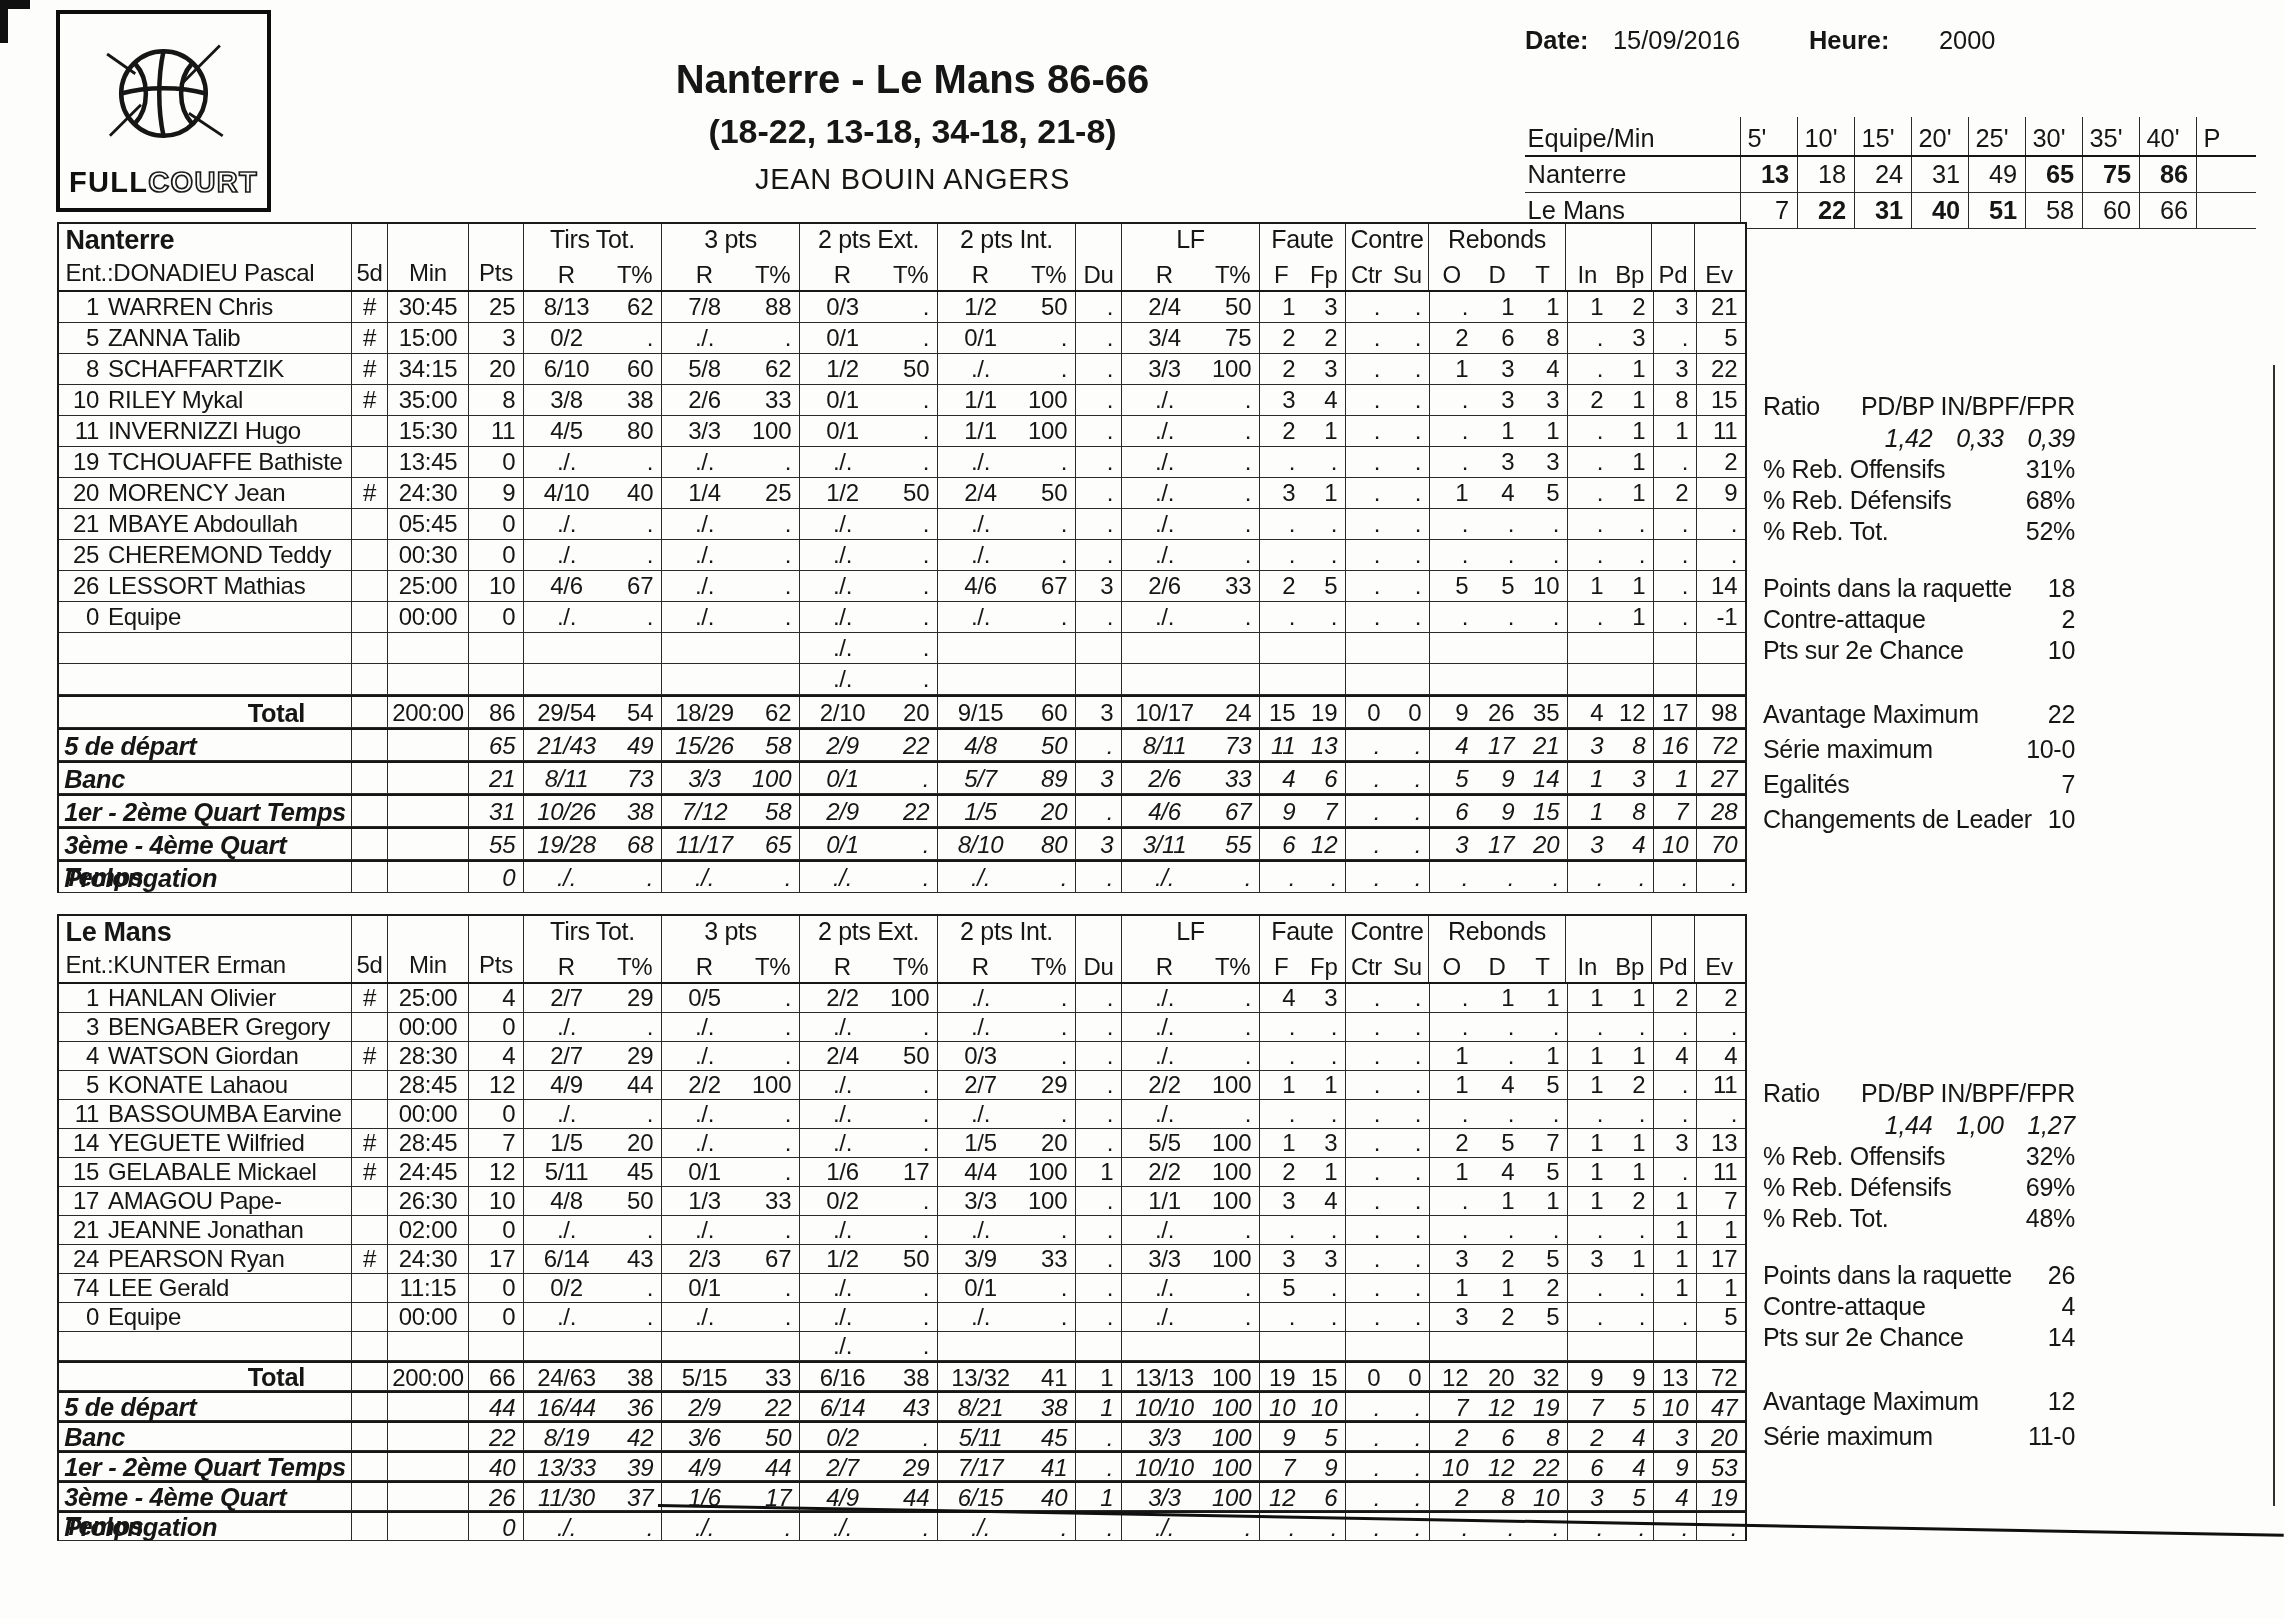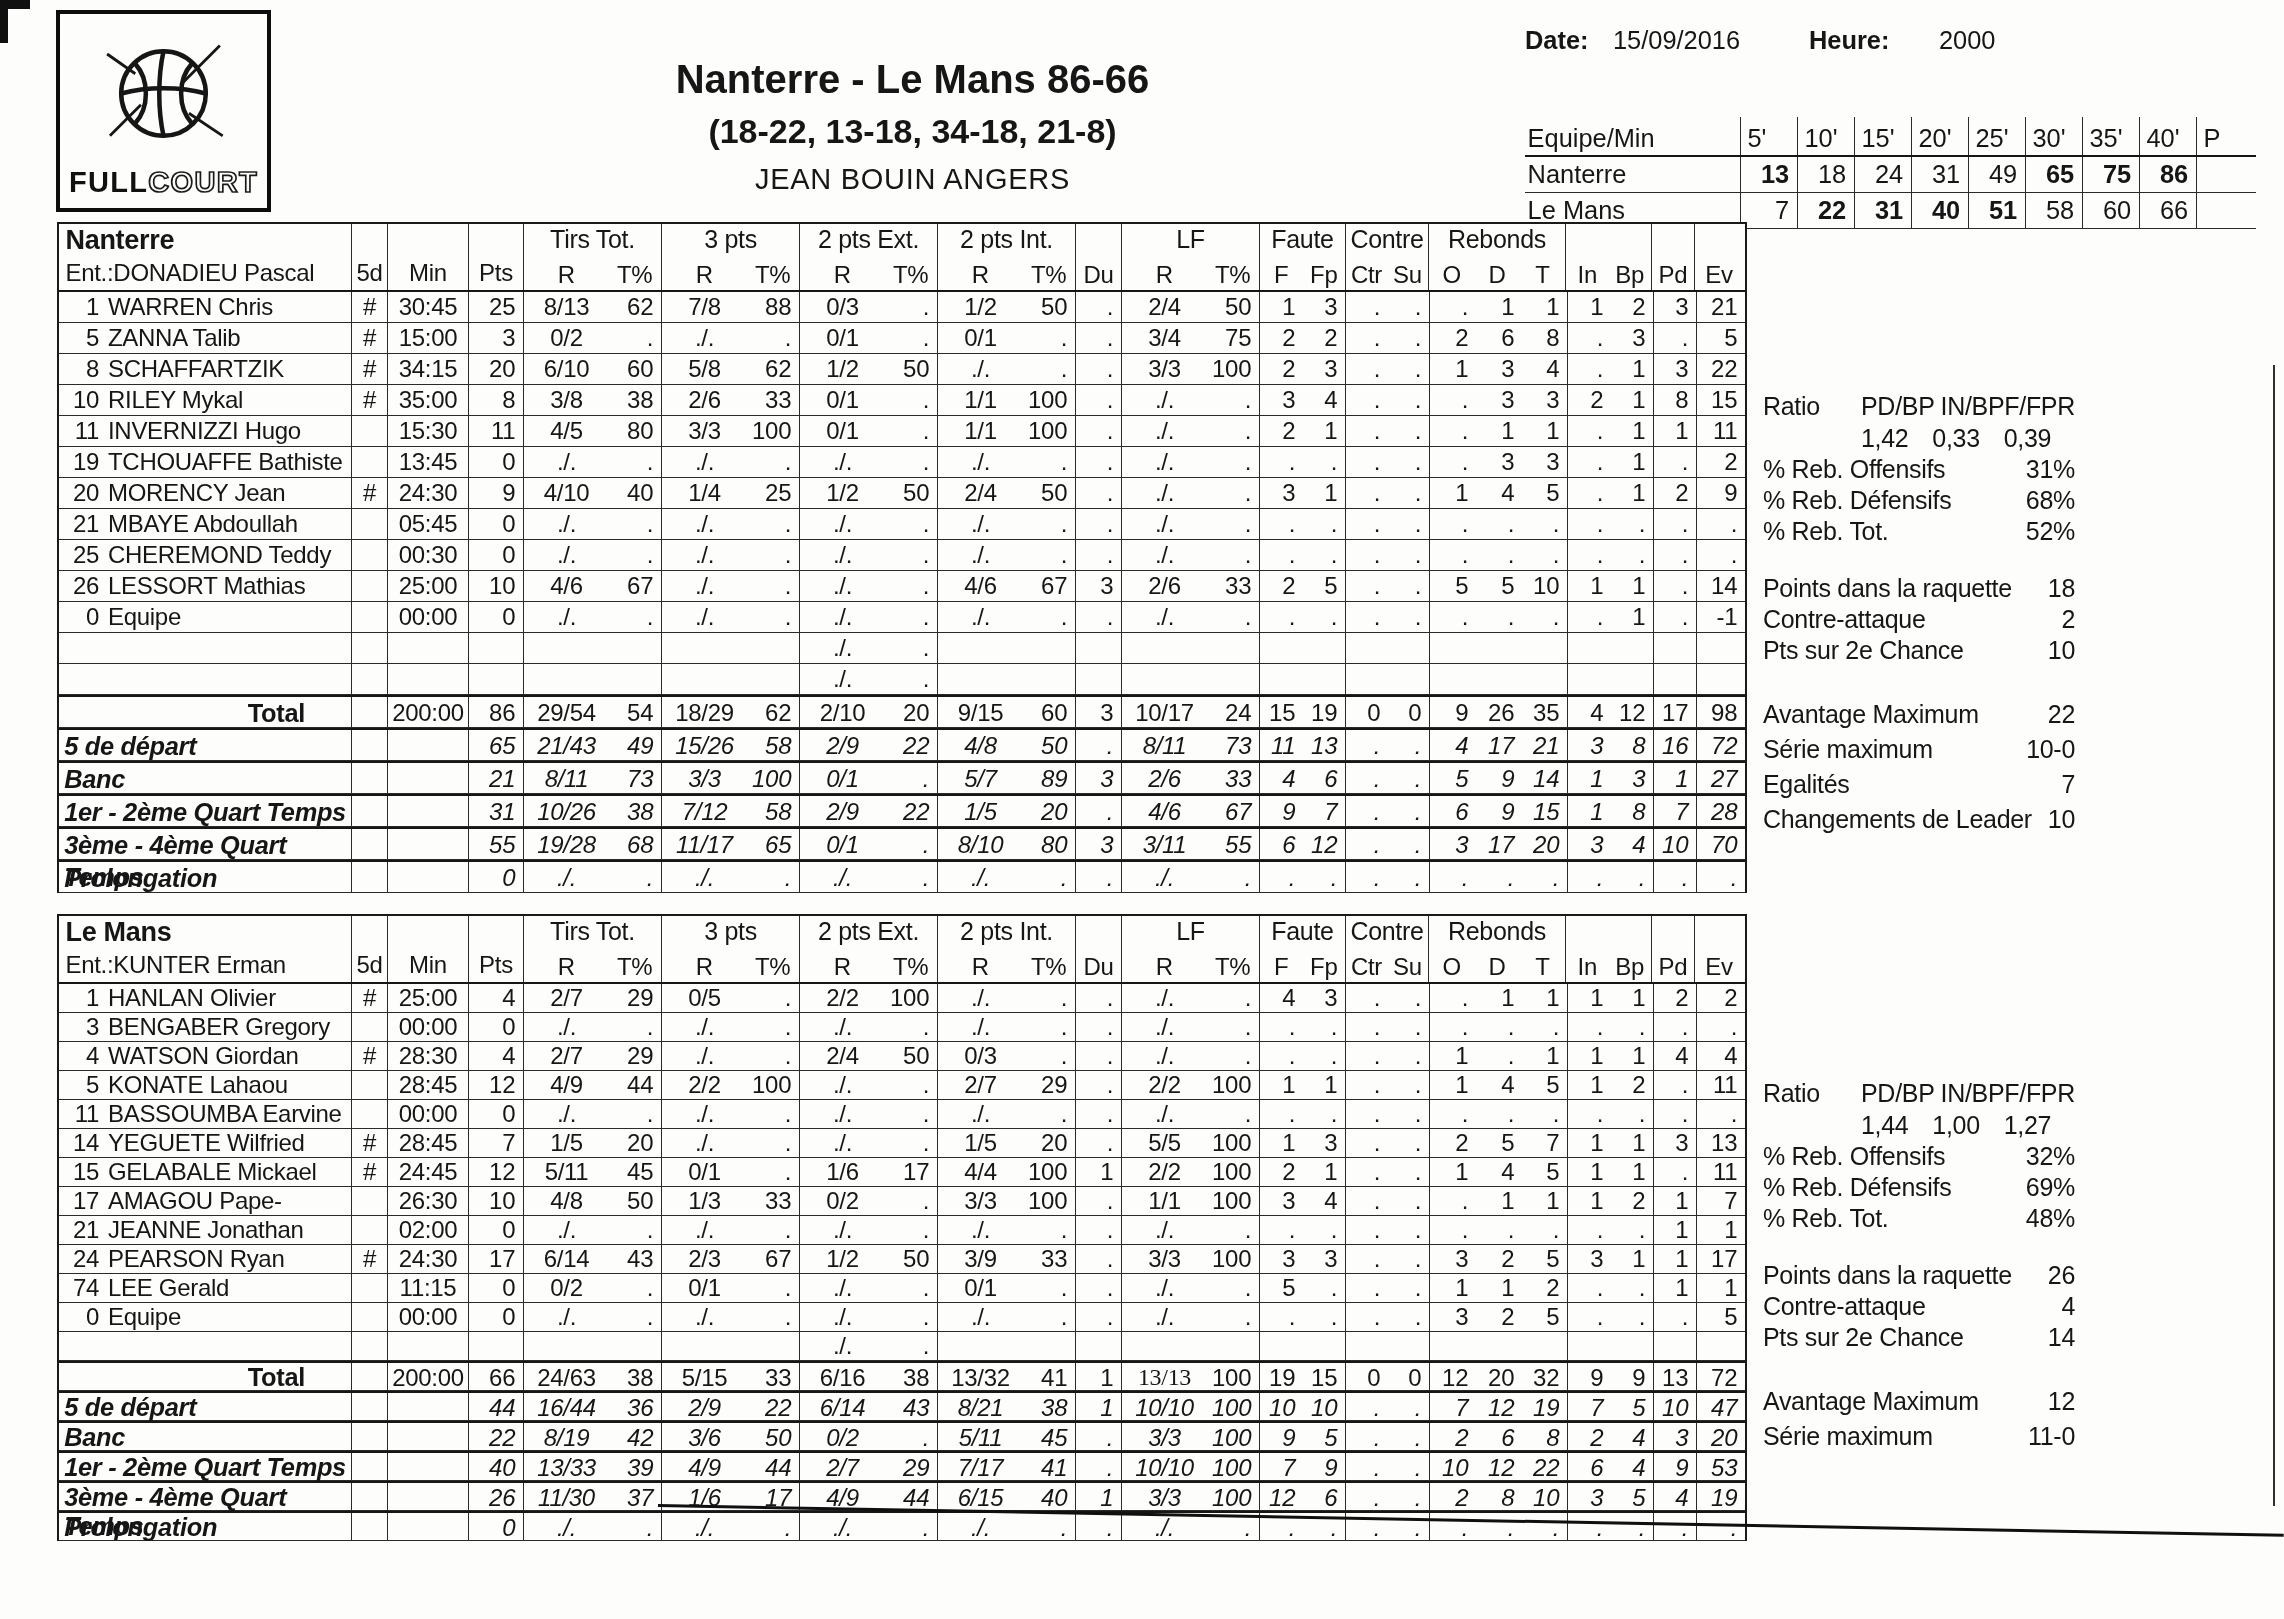--- a/index.html
+++ b/index.html
@@ -64,21 +64,21 @@
   .qt-i .cell{font-style:italic;}
   .brd{border-right:1.3px solid #2a2a2a;}
   .trow-strong{border-top:2px solid #161616;}
   
   .panel{position:absolute;left:1763px;width:312px;font-size:25px;letter-spacing:-0.3px;}
   .ratio-hdr{display:flex;height:33px;line-height:33px;}
   .ratio-hdr .rl{width:98px;}
   .ratio-hdr .rc{flex:1;text-align:right;}
   .ratio-vals{display:flex;height:31px;line-height:31px;}
   .ratio-vals .rl{width:98px;}
-  .ratio-vals .rc{flex:1;text-align:left;}
+  .ratio-vals .rc{flex:1;text-align:right;font-style:italic;}
   .prow{display:flex;height:31px;line-height:31px;}
   .prow .lbl{flex:1;white-space:nowrap;}
   .prow .val{width:91px;text-align:right;}
   .pmid{margin-top:26px;}
   .pbot{margin-top:31px;}
   .pbot .prow{height:35px;line-height:35px;}
   
   .art{position:absolute;background:#101010;}
 </style>
 </head>
@@ -1329,21 +1329,21 @@
           <div class="cell c-r brd" style="width: 55px; font-style: normal;">66</div>
           <div class="cell c-m" style="width: 85px; font-style: normal;">24/63</div>
           <div class="cell c-r brd" style="width: 53px; font-style: normal;">38</div>
           <div class="cell c-m" style="width: 85px; font-style: normal;">5/15</div>
           <div class="cell c-r brd" style="width: 53px; font-style: normal;">33</div>
           <div class="cell c-m" style="width: 85px; font-style: normal;">6/16</div>
           <div class="cell c-r brd" style="width: 53px; font-style: normal;">38</div>
           <div class="cell c-m" style="width: 85px; font-style: normal;">13/32</div>
           <div class="cell c-r brd" style="width: 53px; font-style: normal;">41</div>
           <div class="cell c-r brd" style="width: 46px; font-style: normal;">1</div>
-          <div class="cell c-m" style="width: 85px; font-style: normal; font-family: Liberation Serif, serif;">13/13</div>
+          <div class="cell c-m" style="width: 85px; font-style: normal;">13/13</div>
           <div class="cell c-r brd" style="width: 53px; font-style: normal;">100</div>
           <div class="cell c-r" style="width: 43px; font-style: normal;">19</div>
           <div class="cell c-r brd" style="width: 43px; font-style: normal;">15</div>
           <div class="cell c-r" style="width: 42px; font-style: normal;">0</div>
           <div class="cell c-r brd" style="width: 42px; font-style: normal;">0</div>
           <div class="cell c-r" style="width: 46px; font-style: normal;">12</div>
           <div class="cell c-r" style="width: 46px; font-style: normal;">20</div>
           <div class="cell c-r brd" style="width: 46px; font-style: normal;">32</div>
           <div class="cell c-r" style="width: 43px; font-style: normal;">9</div>
           <div class="cell c-r brd" style="width: 43px; font-style: normal;">9</div>

